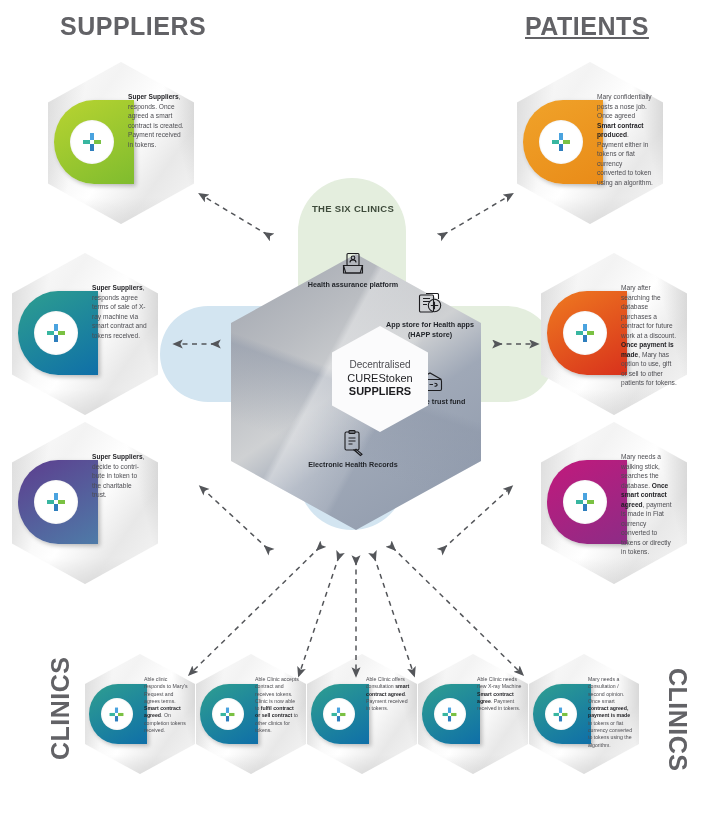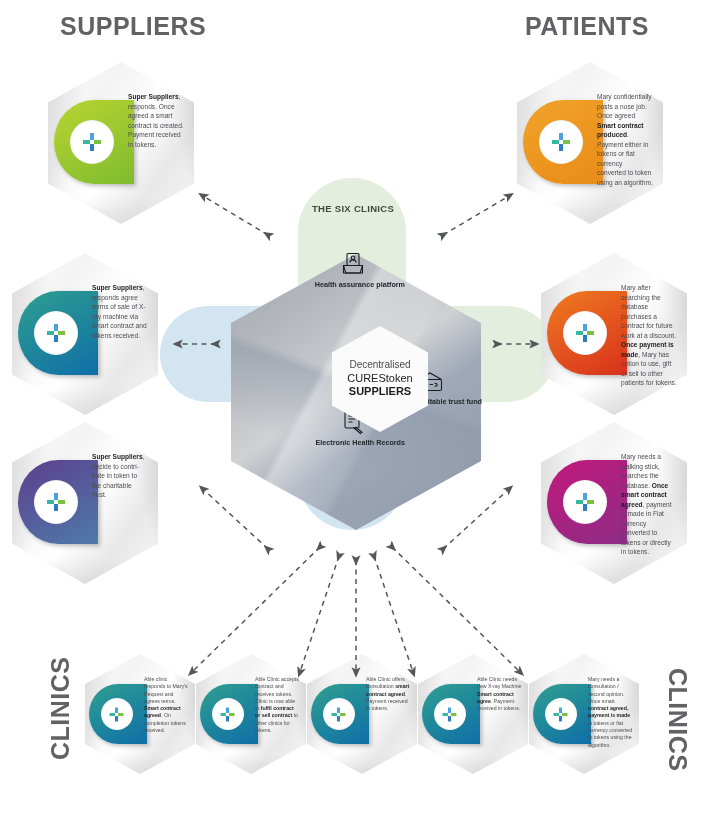--- a/index.html
+++ b/index.html
@@ -16,21 +16,21 @@
   
   .sect-title {
     position:absolute;
     font-weight:bold;
     color:#626266;
     letter-spacing:.5px;
     font-size:25px;
     white-space:nowrap;
   }
   #title-suppliers { left:60px;  top:12px; }
-  #title-patients  { left:525px; top:12px; }
+  #title-patients  { left:525px; top:12px;text-decoration:underline; }
   .sect-title-vert {
     position:absolute;
     font-weight:bold;
     color:#626266;
     font-size:25px;
     letter-spacing:.5px;
     white-space:nowrap;
     transform-origin:0 0;
   }
   #title-clinics-left  { left:46px;  top:760px; transform:rotate(-90deg); }
@@ -80,32 +80,32 @@
   #core-inner .l2 { font-size:11px; font-weight:normal; color:#1d1d20; }
   #core-inner .l3 { font-size:11px; font-weight:bold; color:#1d1d20; }
 
   #six-pillars-label {
     position:absolute; left:298px; top:203px; width:110px;
     text-align:center; font-size:9.5px; font-weight:bold;
     color:#3d4a3a; letter-spacing:.3px;
   }
 
   
-  .pillar { position:absolute; width:104px; text-align:right; }
+  .pillar { position:absolute; width:104px; text-align:center; }
   .pillar .picon { height:30px; display:flex; align-items:flex-end; justify-content:center; }
   .pillar .plabel {
     font-size:7.2px; font-weight:bold; color:#23262b;
     line-height:1.35; margin-top:3px;
   }
   #pillar-health    { left:301px; top:247px; }
   #pillar-trading   { left:233px; top:287px; }
   #pillar-appstore  { left:378px; top:287px; }
   #pillar-market    { left:233px; top:364px; }
   #pillar-charity   { left:378px; top:364px; }
-  #pillar-ehr       { left:301px; top:405px; }
+  #pillar-ehr       { left:301px; top:427px; }
 
   
   .node { position:absolute; }
   .node .hex {
     position:absolute; inset:0;
     clip-path:polygon(50% 0%, 100% 25%, 100% 75%, 50% 100%, 0% 75%, 0% 25%);
     background:linear-gradient(125deg,#fdfdfd 0%,#f3f3f3 30%,#ffffff 52%,#e8e8e8 74%,#f7f7f7 100%);
     filter:drop-shadow(3px 4px 4px rgba(0,0,0,.17));
   }
   .node .hexfold {
@@ -195,20 +195,32 @@
         <circle cx="13" cy="6.8" r="1.8"></circle>
         <path d="M10 11.5c0-1.7 1.4-2.6 3-2.6s3 .9 3 2.6"></path>
         <path d="M3.5 14.5h19l-2.3 7.5H5.8z"></path>
         <path d="M3.5 14.5v7.5h19v-7.5"></path>
       </svg>
     </div>
     <div class="plabel">Health assurance platform</div>
   </div>
 
 
+  <div class="pillar" id="pillar-appstore">
+    <div class="picon">
+      <svg class="icon-svg" width="27" height="26" viewBox="0 0 27 26" fill="none" stroke="#1d1d20" stroke-width="1.1">
+        <rect x="2.5" y="4" width="14" height="17" rx="1.2"></rect>
+        <path d="M6 7.5h7M6 10.5h7M6 13.5h4"></path>
+        <circle cx="17.5" cy="14.5" r="6.2"></circle>
+        <path d="M17.5 10.8v7.4M13.8 14.5h7.4"></path>
+        <path d="M9 2.5h11.5a1 1 0 0 1 1 1V8"></path>
+      </svg>
+    </div>
+    <div class="plabel">App store for Health apps (HAPP store)</div>
+  </div>
 
 
   <div class="pillar" id="pillar-charity">
     <div class="picon">
       <svg class="icon-svg" width="28" height="24" viewBox="0 0 28 24" fill="none" stroke="#1d1d20" stroke-width="1.1">
         <path d="M2.5 9.5 14 3l11.5 6.5"></path>
         <rect x="2.5" y="9.5" width="23" height="11" rx="1.4"></rect>
         <path d="M7 14.5h3.5M13.5 14.5h3.5M18.5 13.2c1.6 0 2.6.6 2.6 1.5s-1 1.5-2.6 1.5"></path>
       </svg>
     </div>

